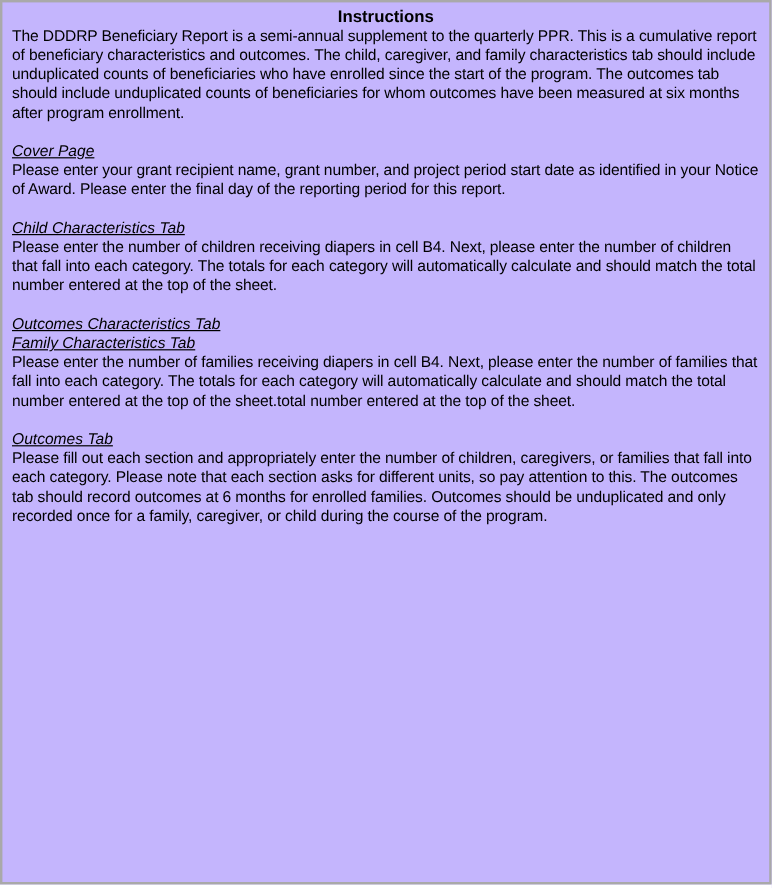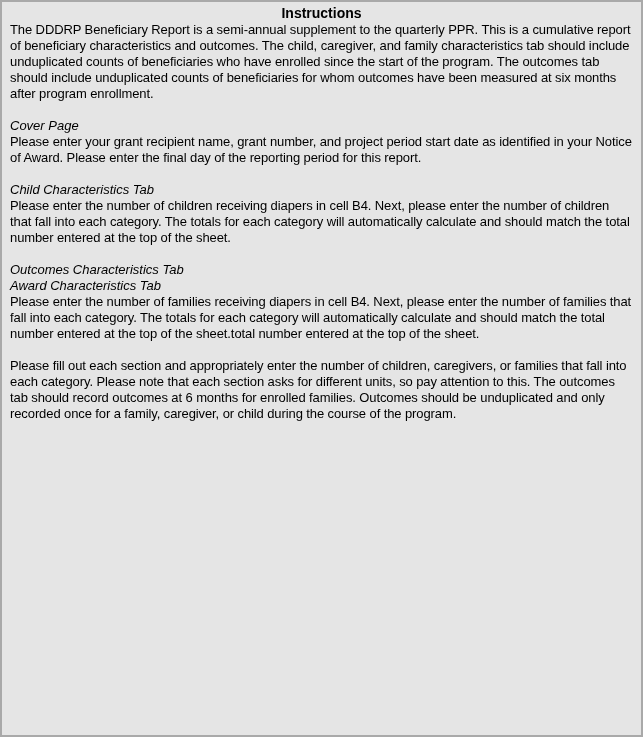--- a/index.html
+++ b/index.html
@@ -14,21 +14,21 @@
     font-family: "Liberation Sans", "DejaVu Sans", sans-serif;
     color: #000000;
   }
   .sheet {
     position: absolute;
     left: 0;
     top: 0;
     width: 639px;
     height: 733px;
     border: 2px solid #a9a9a9;
-    background: #e5e5e5;
+    background: #c4b5fd;
     box-sizing: content-box;
   }
   .sheet-inner {
     padding: 3px 8px 0 8px;
   }
   .doc-title {
     text-align: center;
     font-weight: bold;
     font-size: 14px;
     line-height: 17px;
@@ -36,20 +36,21 @@
   }
   .section {
     margin: 0;
   }
   .section-heading {
     font-style: italic;
     font-size: 13px;
     line-height: 16px;
     margin: 0;
     font-weight: normal;
+    text-decoration: underline;
   }
   .section-body {
     font-size: 13px;
     line-height: 16px;
     margin: 0 0 16px 0;
     letter-spacing: -0.1px;
   }
   .section-body.last {
     margin-bottom: 15px;
   }
@@ -74,22 +75,23 @@
     <div class="section">
       <h2 class="section-heading">Child Characteristics Tab</h2>
       <p class="section-body">Please enter the number of children receiving diapers in cell B4. Next, please enter the number of children that fall into each category. The totals for each category will automatically calculate and should match the total number entered at the top of the sheet.</p>
     </div>
 
     <div class="section">
       <h2 class="section-heading">Outcomes Characteristics Tab</h2>
     </div>
 
     <div class="section">
-      <h2 class="section-heading">Award Characteristics Tab</h2>
+      <h2 class="section-heading">Family Characteristics Tab</h2>
       <p class="section-body">Please enter the number of families receiving diapers in cell B4. Next, please enter the number of families that fall into each category. The totals for each category will automatically calculate and should match the total number entered at the top of the sheet.total number entered at the top of the sheet.</p>
     </div>
 
     <div class="section">
+      <h2 class="section-heading">Outcomes Tab</h2>
       <p class="section-body last">Please fill out each section and appropriately enter the number of children, caregivers, or families that fall into each category. Please note that each section asks for different units, so pay attention to this. The outcomes tab should record outcomes at 6 months for enrolled families. Outcomes should be unduplicated and only recorded once for a family, caregiver, or child during the course of the program.</p>
     </div>
 
   </div>
 </div>
 
 </body></html>

